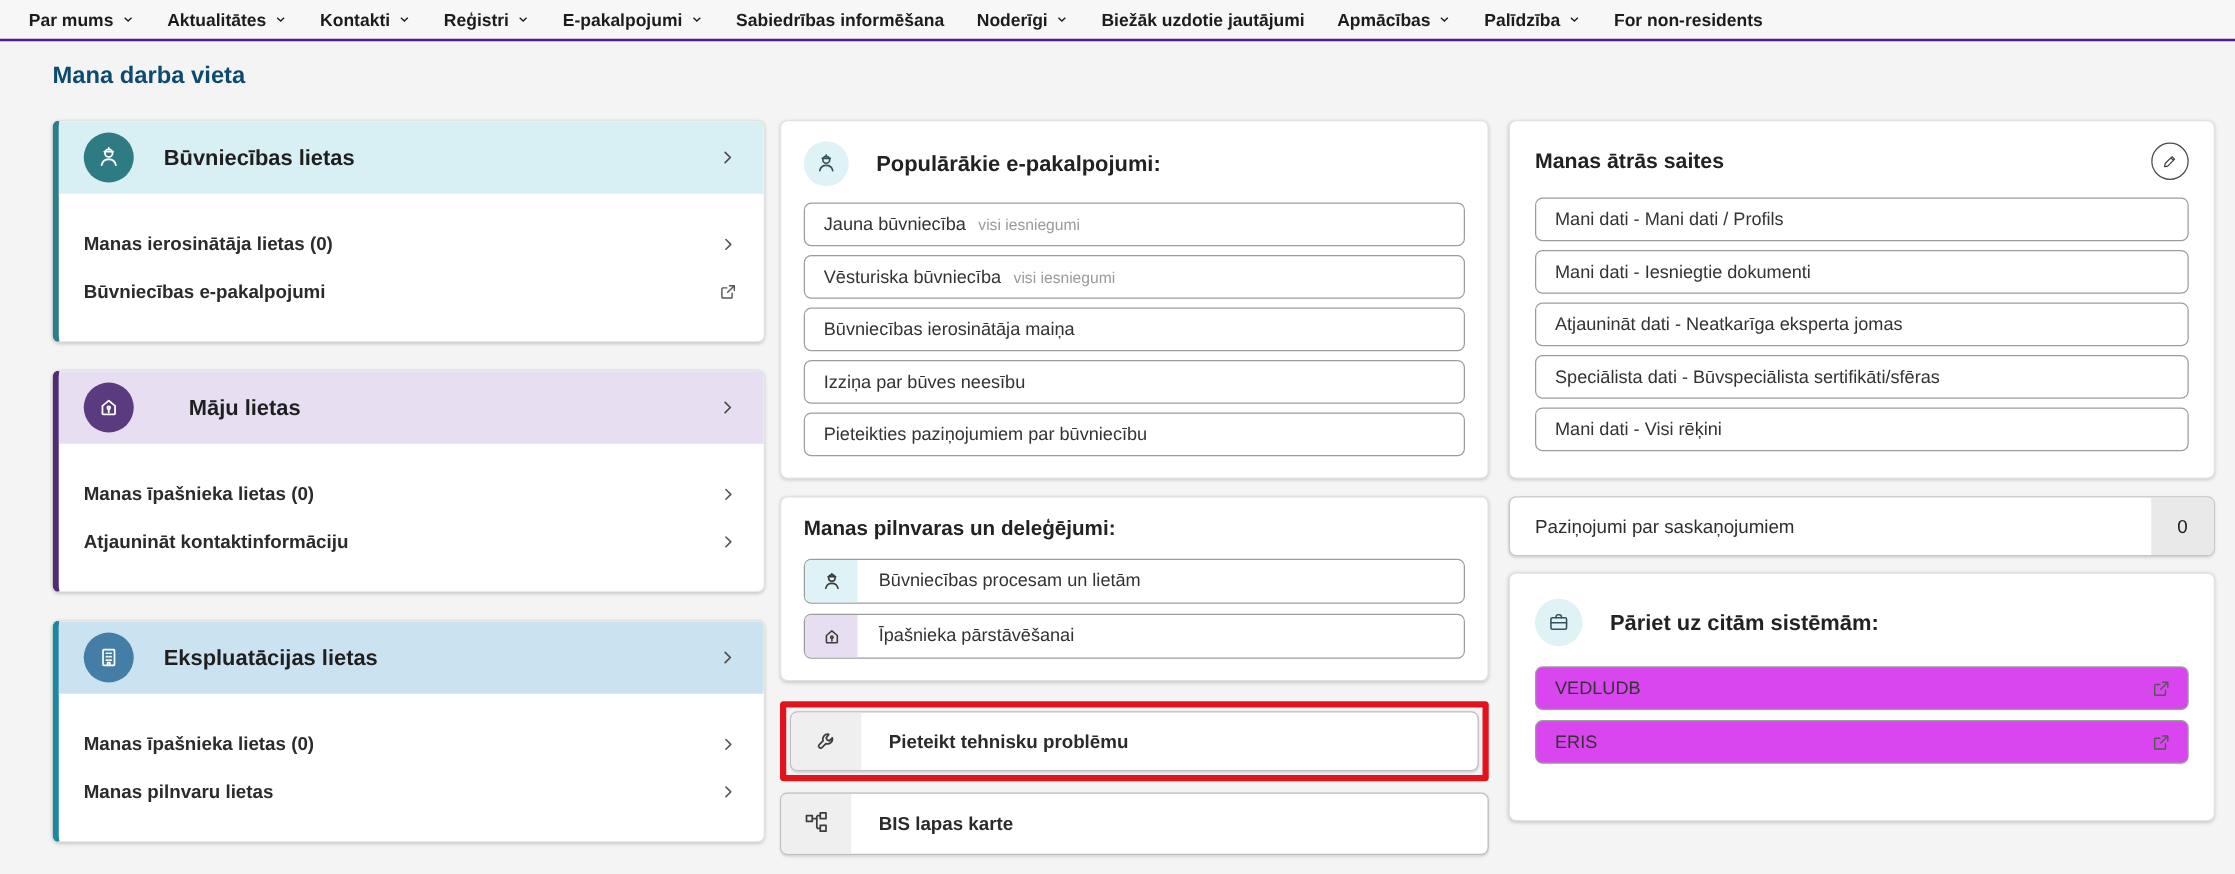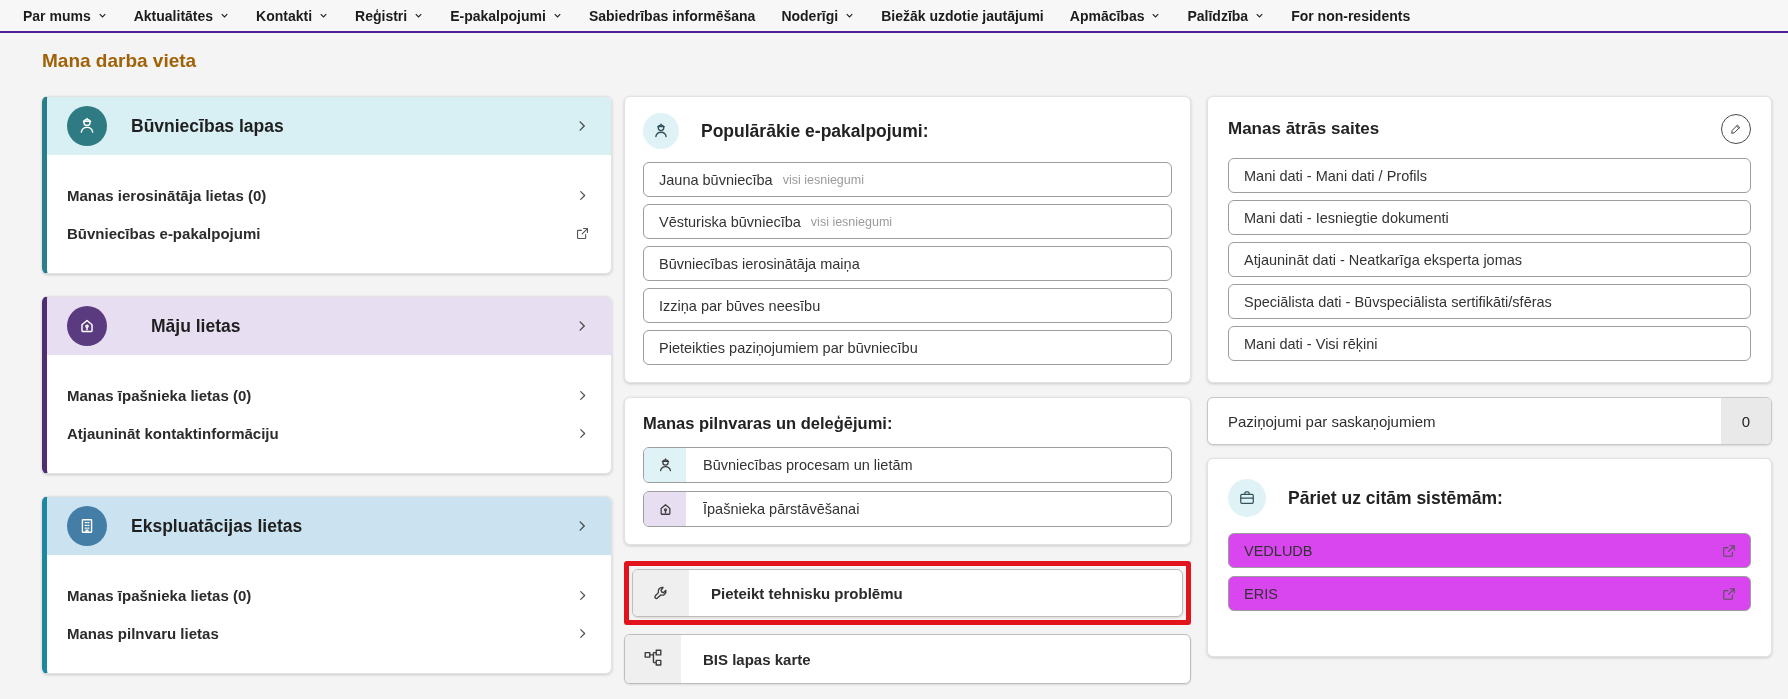--- a/index.html
+++ b/index.html
@@ -7,21 +7,21 @@
   body { background:#f4f4f4; font-family:"Liberation Sans", sans-serif; color:#222; }
 
   
   .topnav { height:33px; display:flex; align-items:center; padding-left:10px;
             background:#f7f7f7; border-bottom:2px solid #4c1d95; }
   .nav-item { display:flex; align-items:center; gap:6px; padding:0 13px;
               font-size:14px; font-weight:600; color:#1c1c1c; cursor:pointer; white-space:nowrap; }
   .nav-item svg { stroke:#3a3a3a; }
 
   
-  .page-title { margin:15px 0 22px 42px; font-size:19px; font-weight:bold; color:#a16207; line-height:26px; }
+  .page-title { margin:15px 0 22px 42px; font-size:19px; font-weight:bold; color:#0c4a6e; line-height:26px; }
   .columns { display:flex; align-items:flex-start; padding-left:42px; }
   .col-left  { width:570px; }
   .col-mid   { width:567px; margin:0 16px 0 12px; }
   .col-right { width:565px; }
 
   .card { background:#fff; border:1px solid #e2e2e2; border-radius:6px;
           box-shadow:0 1px 3px rgba(0,0,0,.18); }
 
   
   .sidecard { height:178px; margin-bottom:22px; border-left:5px solid; overflow:hidden; }
@@ -169,21 +169,21 @@
   <div class="col-left">
 
     <div class="card sidecard teal">
       <div class="sidecard-header">
         <span class="icon-circle">
           <svg width="22" height="22" viewBox="0 0 24 24" fill="none" stroke="currentColor" stroke-width="1.6" stroke-linecap="round" stroke-linejoin="round">
               <circle cx="12" cy="8.2" r="3.3"></circle>
               <path d="M8.1 6.8h7.8M12 3.7v1.2M5.8 18.6c.7-3.4 3.2-5.1 6.2-5.1s5.5 1.7 6.2 5.1"></path>
             </svg>
         </span>
-        <span class="sidecard-title">Būvniecības lapas</span>
+        <span class="sidecard-title">Būvniecības lietas</span>
         <span class="chev">
           <svg width="18" height="18" viewBox="0 0 24 24" fill="none" stroke="currentColor" stroke-width="1.8" stroke-linecap="round" stroke-linejoin="round">
               <path d="m9.5 6.5 5.5 5.5-5.5 5.5"></path>
             </svg>
         </span>
       </div>
       <div class="sidecard-body">
         <div class="side-item">
           <span>Manas ierosinātāja lietas (0)</span>
           <span class="chev">

